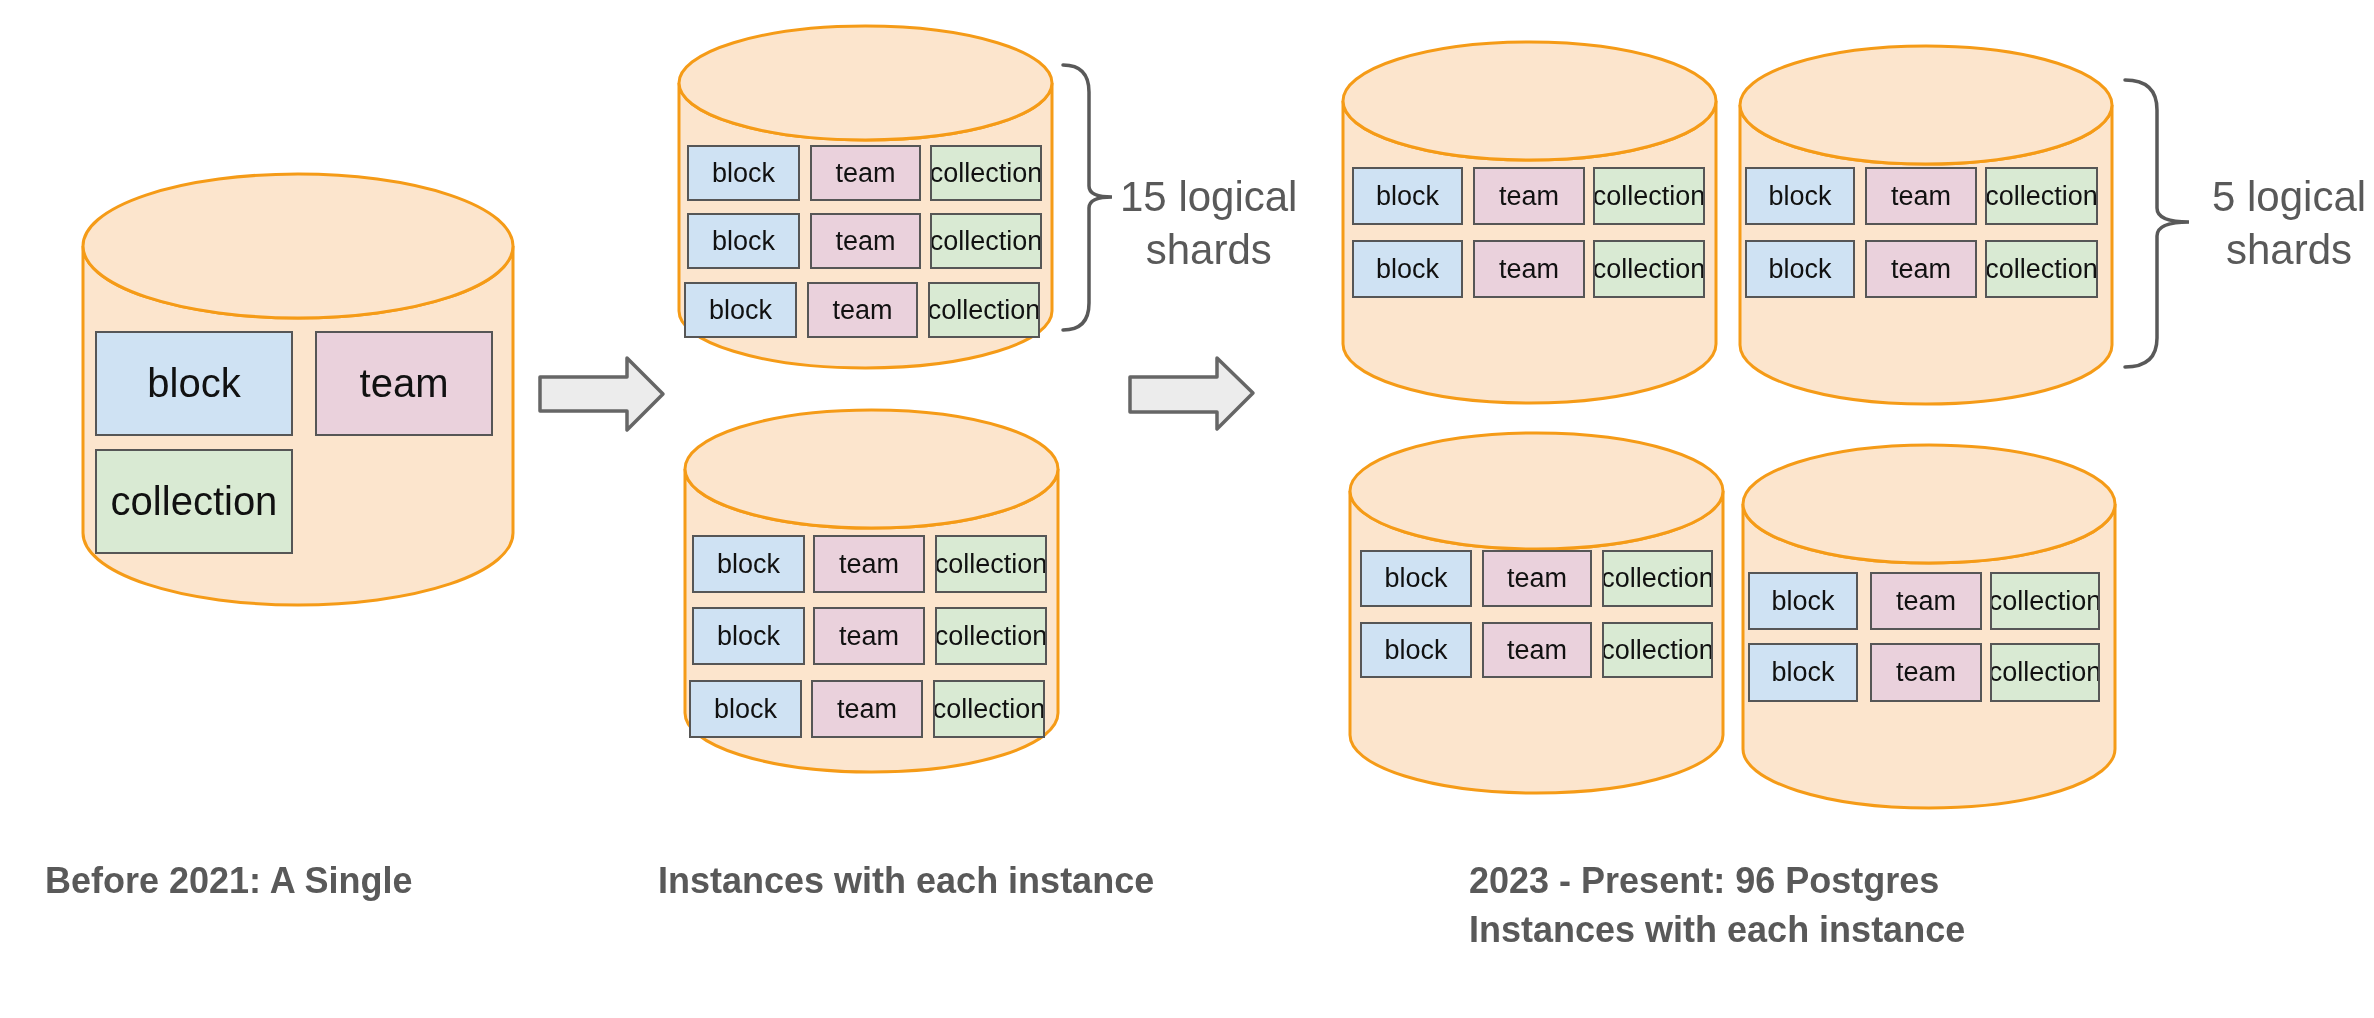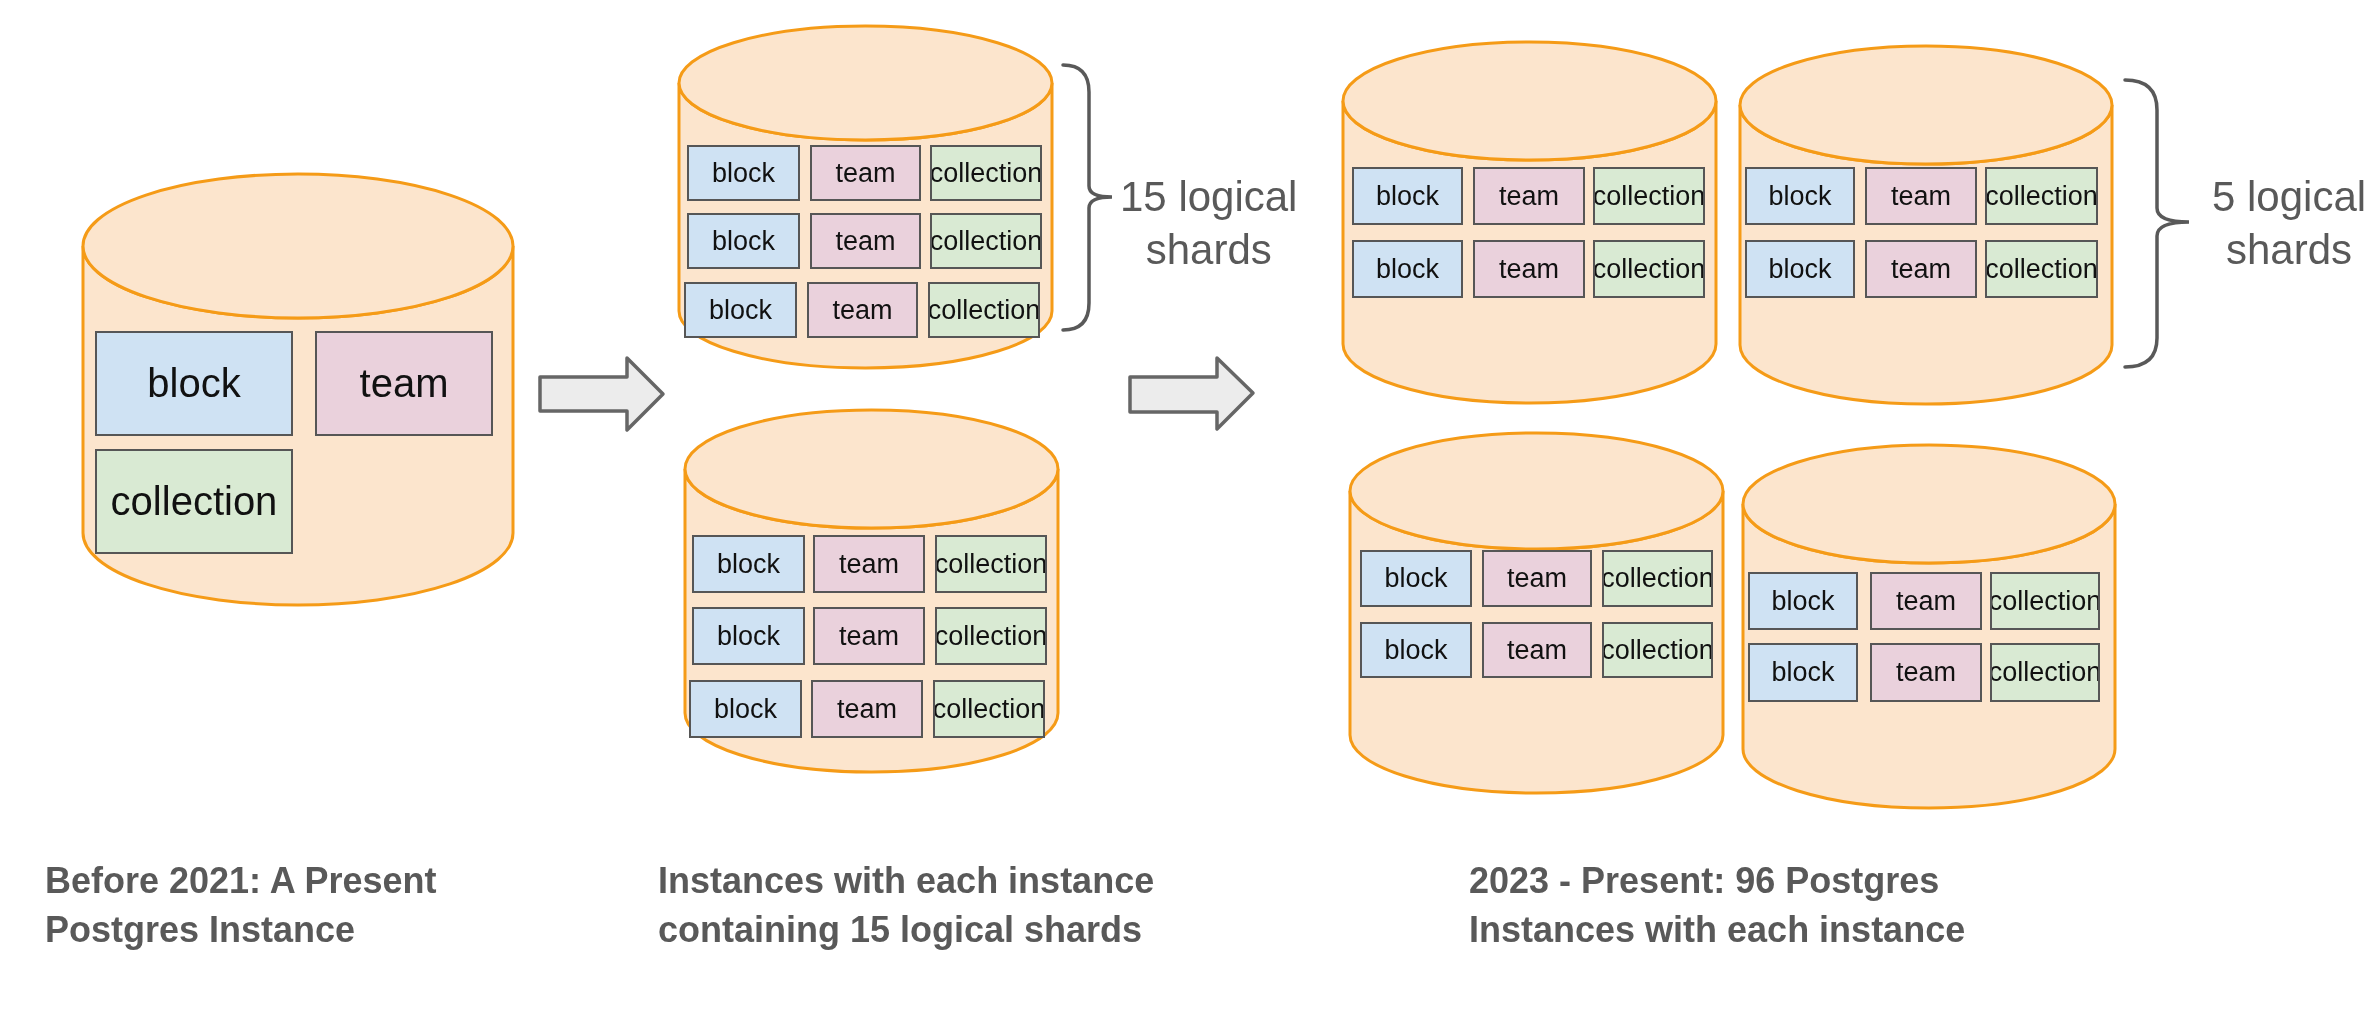--- a/index.html
+++ b/index.html
@@ -114,27 +114,25 @@
       <div class="tbox c" style="left: 1602px; top: 622px; width: 111px; height: 56px;">collection</div>
       <div class="tbox b" style="left: 1748px; top: 572px; width: 110px; height: 58px;">block</div>
       <div class="tbox t" style="left: 1870px; top: 572px; width: 112px; height: 58px;">team</div>
       <div class="tbox c" style="left: 1990px; top: 572px; width: 110px; height: 58px;">collection</div>
       <div class="tbox b" style="left: 1748px; top: 643px; width: 110px; height: 59px;">block</div>
       <div class="tbox t" style="left: 1870px; top: 643px; width: 112px; height: 59px;">team</div>
       <div class="tbox c" style="left: 1990px; top: 643px; width: 110px; height: 59px;">collection</div>
     </div>
 
   <div class="caption" style="left:45px;top:856px">
-    <div>Before 2021: A Present</div>
-    <div>Postgres Instance</div>
+    <div>Before 2021: A Single</div>
   </div>
 
   <div class="caption" style="left:658px;top:856px">
     <div>Instances with each instance</div>
-    <div>containing 15 logical shards</div>
   </div>
 
   <div class="caption" style="left:1469px;top:856px">
     <div>2023 - Present: 96 Postgres</div>
     <div>Instances with each instance</div>
   </div>
 
   <div class="shard-label" style="left:1120px;top:170px">
     <div>15 logical</div>
     <div>shards</div>

